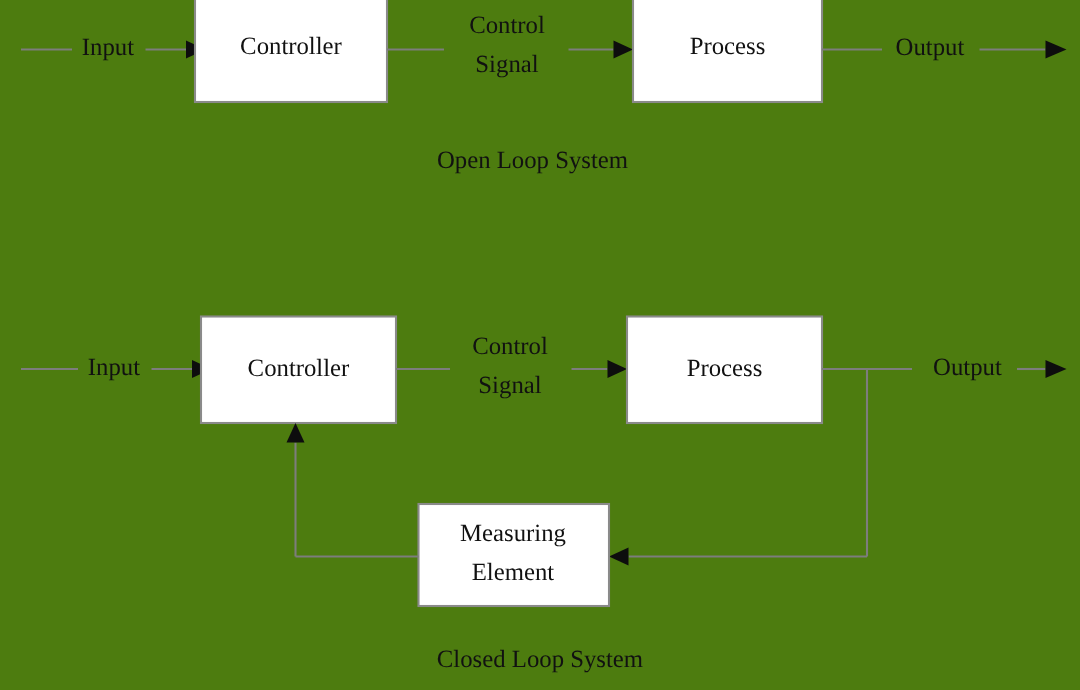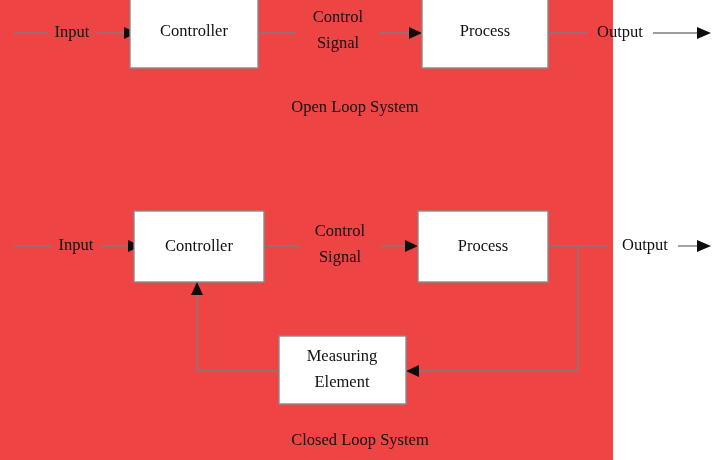--- a/index.html
+++ b/index.html
@@ -10,23 +10,23 @@
   }
   body {
     width: 720px;
     height: 460px;
     overflow: hidden;
     font-family: "Liberation Serif", serif;
     color: #1a1a1a;
   }
   #diagram-root {
     position: relative;
-    width: 613px;
+    width: 720px;
     height: 460px;
-    background: #ef4444;
+    background: #4d7c0f;
   }
   svg.diagram-canvas {
     display: block;
     width: 720px;
     height: 460px;
   }
   .block-rect {
     fill: #ffffff;
     stroke: #8a8a8a;
     stroke-width: 1.4;

